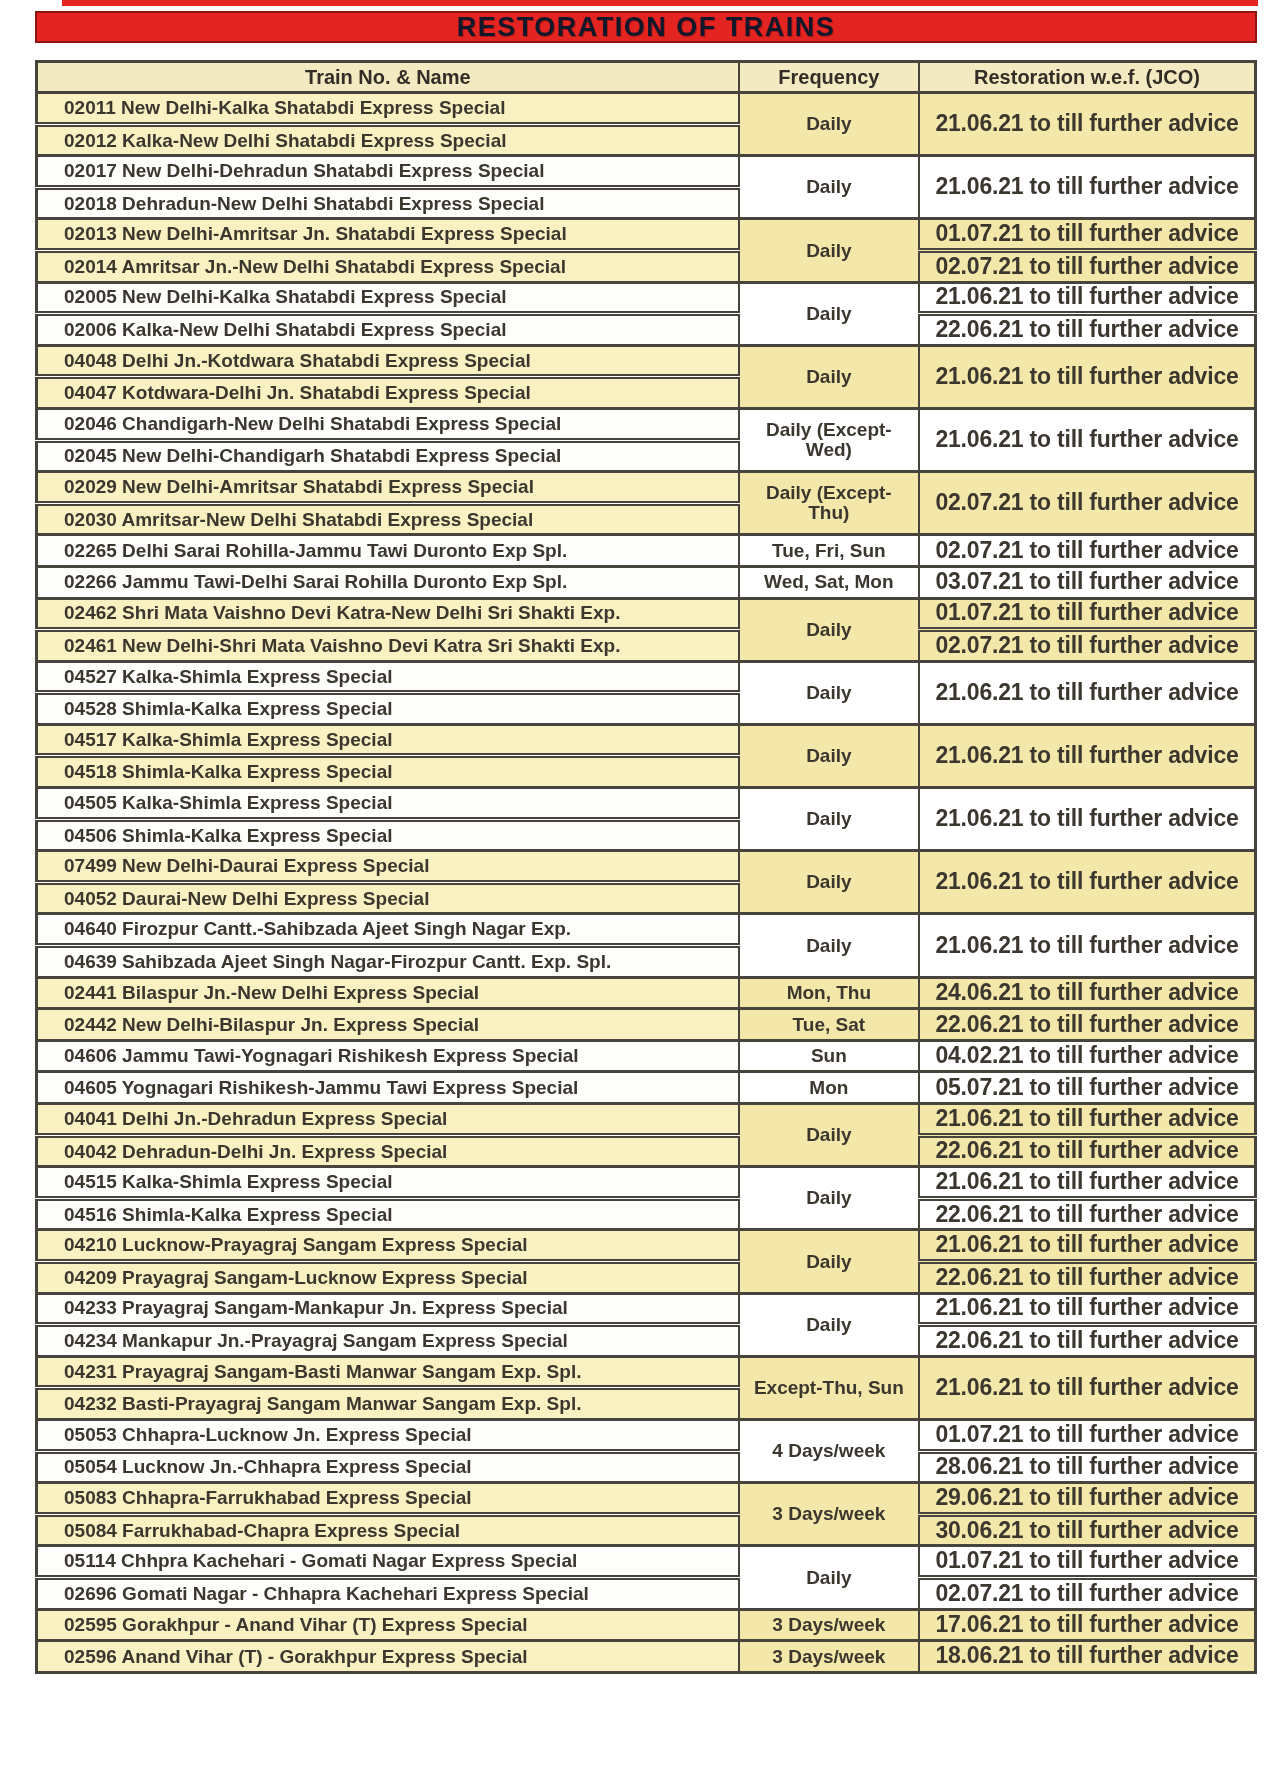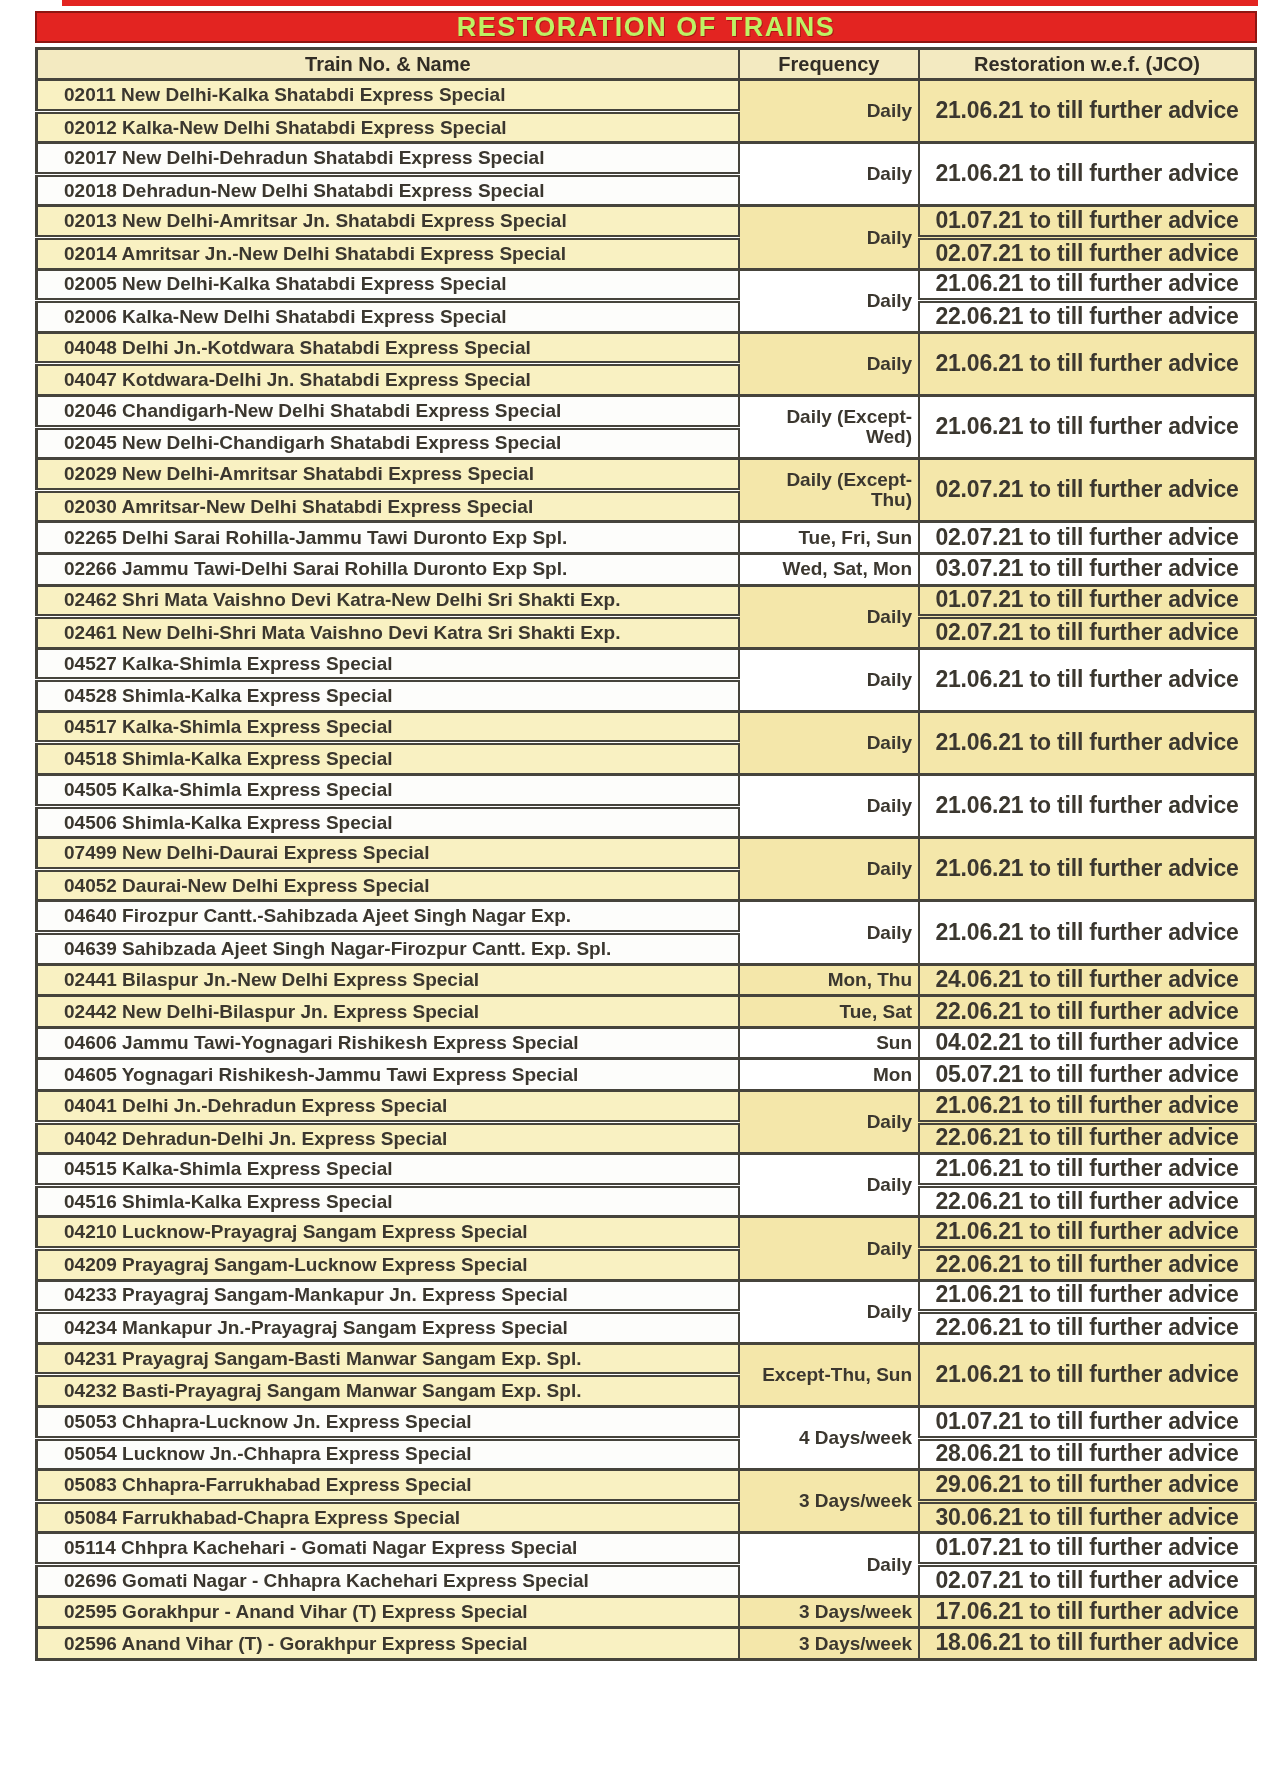--- a/index.html
+++ b/index.html
@@ -19,40 +19,40 @@
   .page{position:relative;width:1280px;height:1773px;background:#ffffff;}
   .top-strip{
     position:absolute;left:62px;top:0;width:1196px;height:6px;background:var(--red);
   }
   .banner{
     position:absolute;left:35px;top:11px;width:1222px;height:32px;
     background:var(--red);border:2px solid #8e1511;box-sizing:border-box;
     display:flex;align-items:center;justify-content:center;
   }
   .banner span{
-    color:#bef264;font-weight:bold;font-size:27px;letter-spacing:1.5px;
+    color:#0f172a;font-weight:bold;font-size:27px;letter-spacing:1.5px;
     text-shadow:1px 1px 0 rgba(70,0,0,0.35);white-space:nowrap;
   }
   table.restoration{
-    position:absolute;left:35px;top:47px;width:1222px;
+    position:absolute;left:35px;top:60px;width:1222px;
     border-collapse:collapse;table-layout:fixed;
     border:3px solid var(--border);
   }
   th,td{
     border:2px solid var(--border);
     font-weight:bold;color:var(--text);
     padding:0 6px;box-sizing:border-box;
   }
   th{
     background:#f3eac1;color:#322d26;font-size:20px;height:31px;text-align:center;
   }
   col.c1{width:57.6%;} col.c2{width:14.8%;} col.c3{width:27.6%;}
   td{font-size:19px;height:31.6px;line-height:1.04;}
   td.c-name{text-align:left;white-space:nowrap;overflow:hidden;padding-left:26px;}
-  td.c-freq{text-align:right;}
+  td.c-freq{text-align:center;}
   td.c-rest{text-align:center;white-space:nowrap;font-size:23px;letter-spacing:-0.2px;}
   tr.gs td{border-top:3px solid var(--border);}
   td.sep{border-top:5px double var(--border);}
   .bg-y{background:var(--rowY);}
   .bg-ym{background:var(--mergeY);}
   .bg-w{background:var(--rowW);margin-top:12px;}
   .bg-wm{background:var(--mergeW);}
 </style>
 </head>
 <body>

